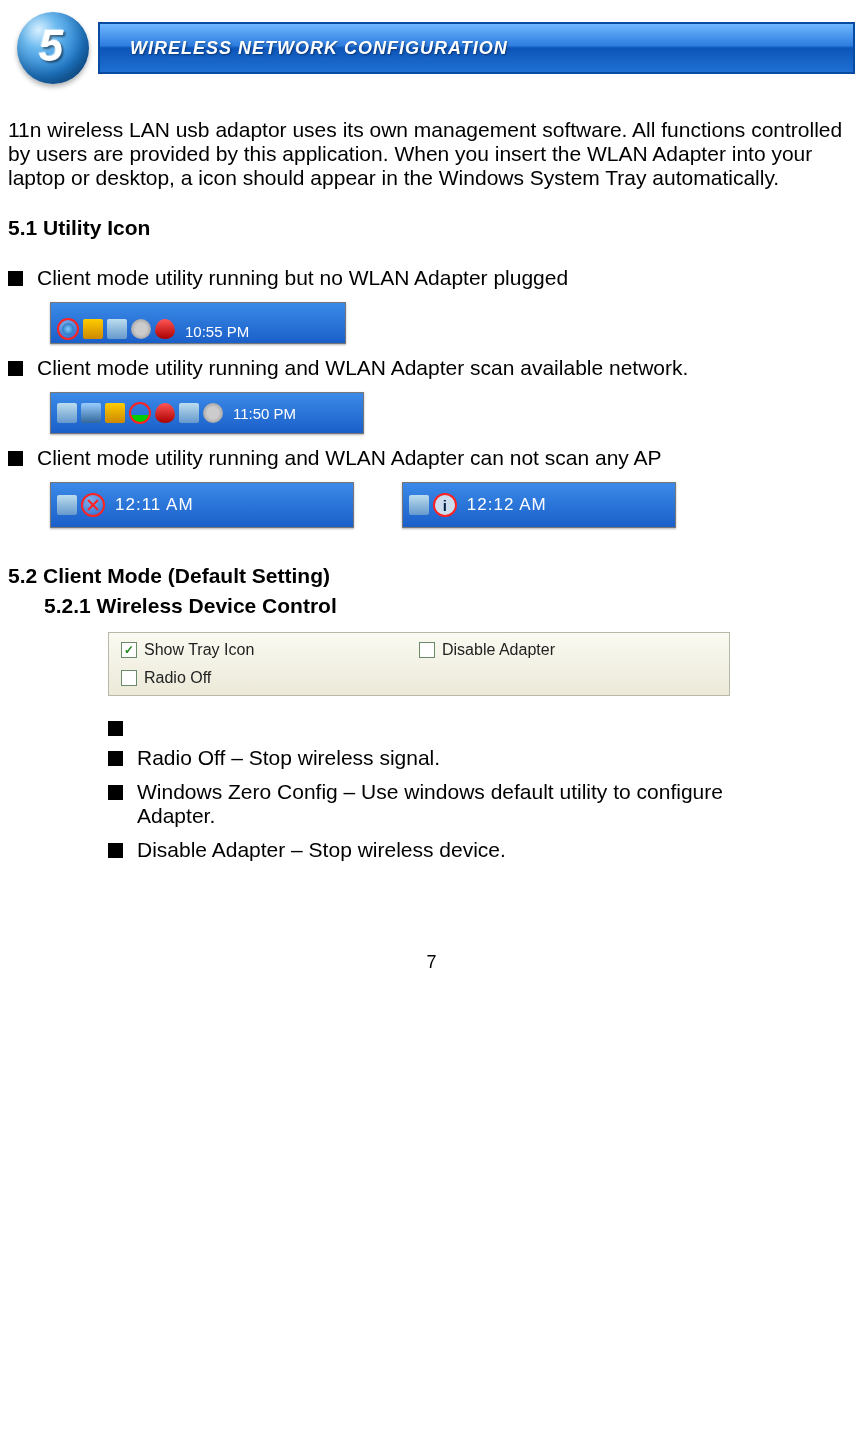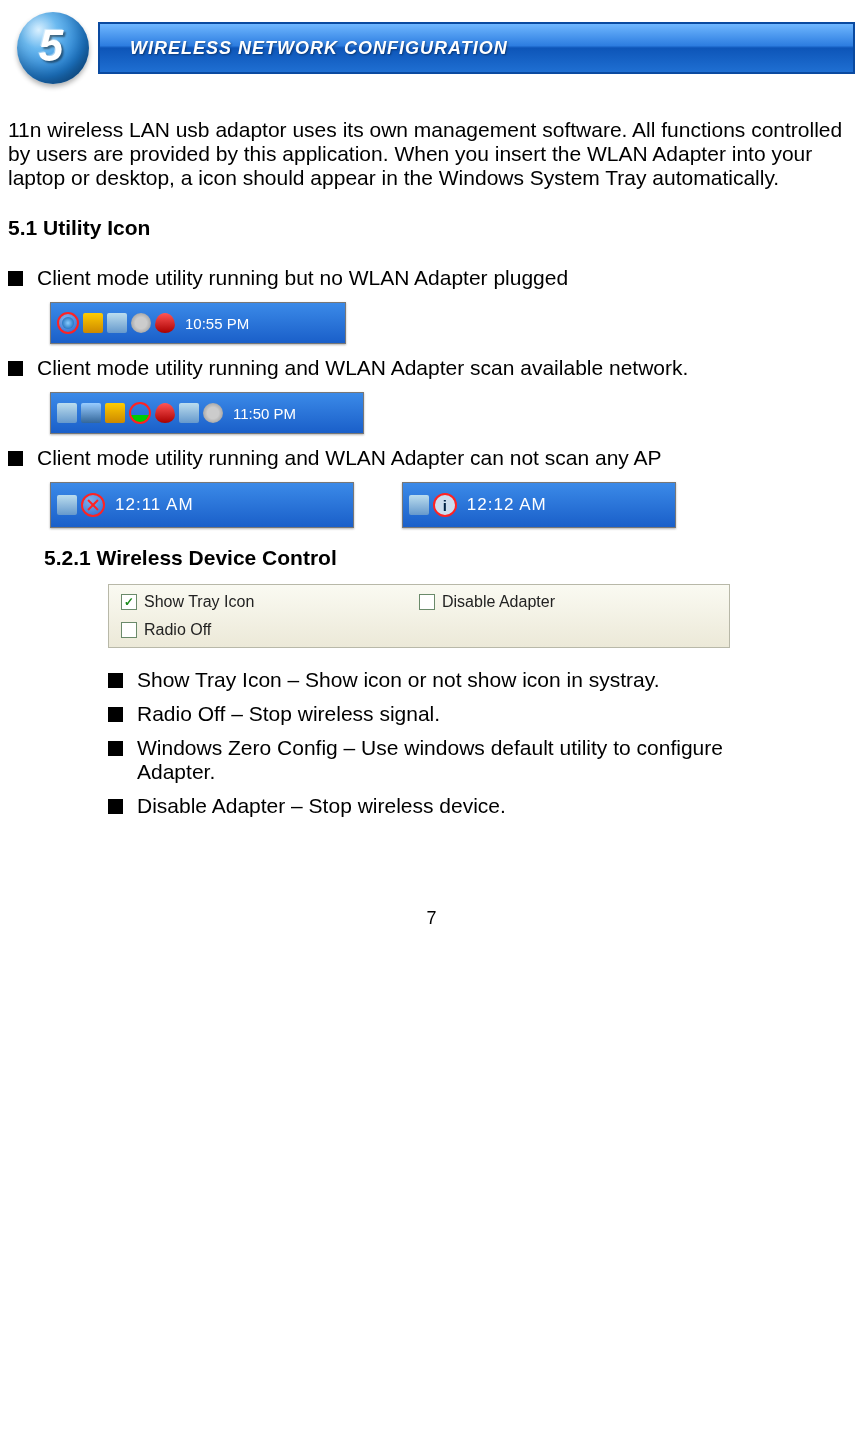--- a/index.html
+++ b/index.html
@@ -210,21 +210,21 @@
 
   <div class="intro">11n wireless LAN usb adaptor uses its own management software. All functions controlled by users are provided by this application. When you insert the WLAN Adapter into your laptop or desktop, a icon should appear in the Windows System Tray automatically.</div>
 
   <div class="section-h">5.1 Utility Icon</div>
 
   
   <div class="bullet-row">
     <div class="bullet-sq"></div>
     <div>Client mode utility running but no WLAN Adapter plugged</div>
   </div>
-  <div class="tray-mock" style="width:282px;">
+  <div class="tray-mock" style="width:282px;align-items:flex-end;">
     <div class="tray-icons">
       <div class="ticon red-circle">
           <div style="width:12px;height:12px;border-radius:50%;background:radial-gradient(circle,#8cf,#05a);"></div>
         </div>
       <div class="ticon key"></div>
       <div class="ticon mon"></div>
       <div class="ticon vol"></div>
       <div class="ticon shield"></div>
     </div>
     <div class="tray-time">10:55 PM</div>
@@ -263,41 +263,41 @@
 
   
   <div class="tray-mock narrow" style="width:260px;">
     <div class="tray-icons">
       <div class="ticon mon"></div>
       <div class="ticon info">i</div>
     </div>
     <div class="tray-time" style="font-size:17px;letter-spacing:1px;">12:12 AM</div>
   </div>
 
+  <div class="section-h" style="margin-top:24px;margin-bottom:4px;">5.2 Client Mode (Default Setting)</div>
   <div class="sub-h indent1">5.2.1 Wireless Device Control</div>
 
   <div class="panel">
     <div class="cb">
       <div class="cb-box">✓</div>
       <span>Show Tray Icon</span>
     </div>
     <div class="cb">
       <div class="cb-box"></div>
       <span>Disable Adapter</span>
     </div>
     <div class="cb">
       <div class="cb-box"></div>
       <span>Radio Off</span>
     </div>
   </div>
 
   <div class="desc-list">
     <div class="bullet-row">
       <div class="bullet-sq"></div>
-      <div>Show Tray Icon – Show icon or not show icon in systray.</div>
     </div>
     <div class="bullet-row">
       <div class="bullet-sq"></div>
       <div>Radio Off – Stop wireless signal.</div>
     </div>
     <div class="bullet-row">
       <div class="bullet-sq"></div>
       <div style="max-width:640px;">Windows Zero Config – Use windows default utility to configure Adapter.</div>
     </div>
     <div class="bullet-row">

